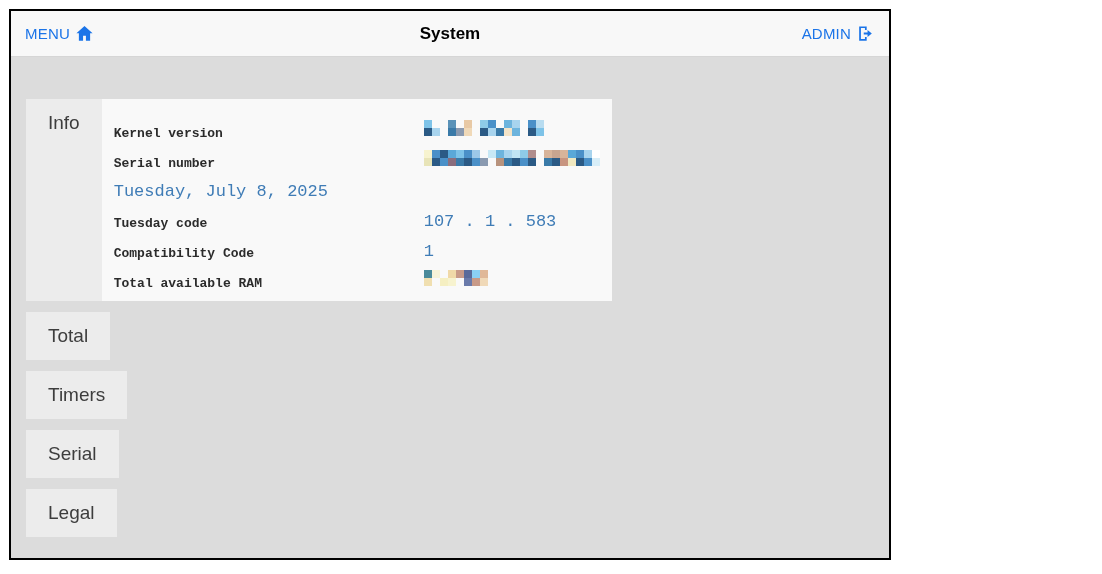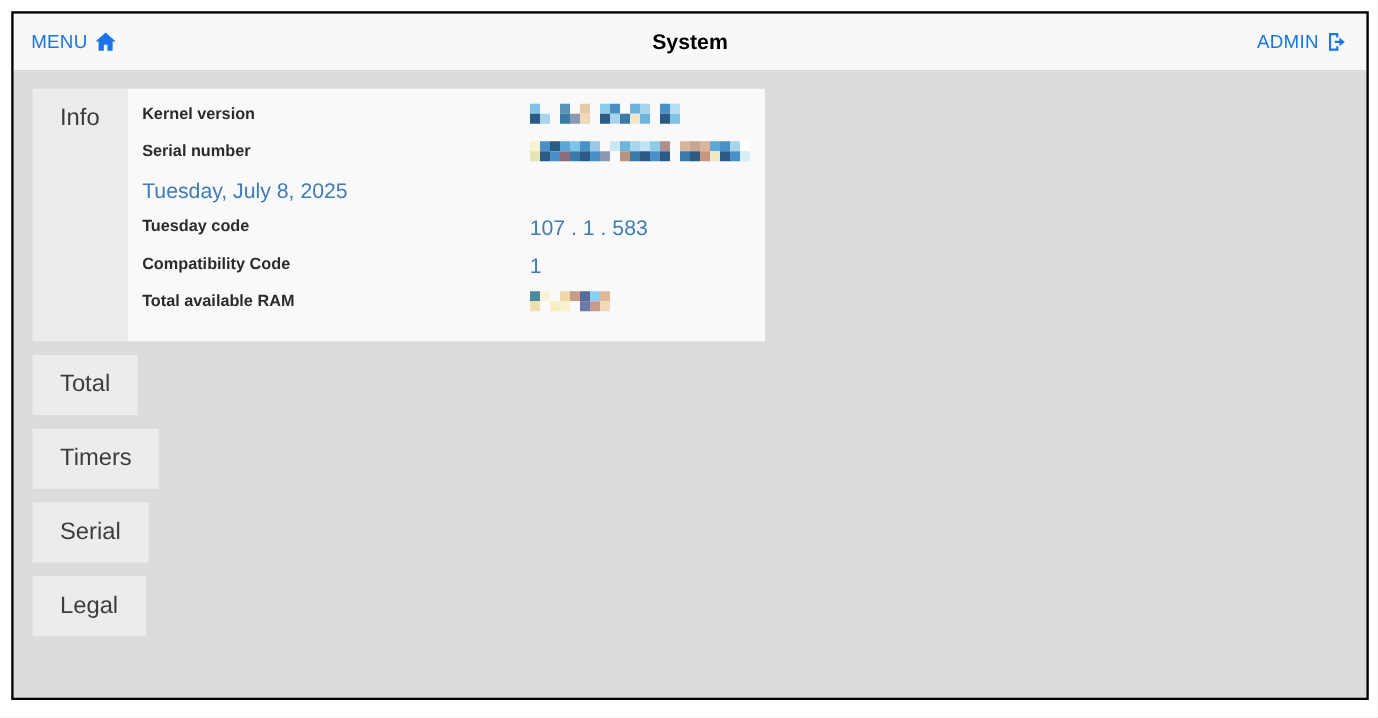--- a/index.html
+++ b/index.html
@@ -1,24 +1,24 @@
 <!DOCTYPE html>
 <html><head>
 <meta charset="utf-8">
 <style>
   * { margin: 0; padding: 0; box-sizing: border-box; }
   html, body { width: 1102px; height: 574px; background: #ffffff; overflow: hidden; }
   body { font-family: "Liberation Sans", sans-serif; }
 
   .frame {
     position: absolute; left: 9px; top: 9px;
-    width: 1086px; height: 551px;
+    width: 882px; height: 551px;
     border: 2px solid #000;
     background: #dcdcdc;
-    display: flex; flex-direction: column;
+    display: flex; flex-direction: column; gap: 28px;
   }
 
   .topbar {
     height: 46px; background: #f8f8f8;
     border-bottom: 1px solid #d6d6d6;
     display: flex; align-items: center;
     padding: 0 14px;
     position: relative; flex: 0 0 auto;
   }
   .nav-link {
@@ -45,21 +45,21 @@
   .card-header {
     background: #ececec; color: #3d3d3d;
     font-size: 19px; padding: 13px 22px;
     cursor: pointer; user-select: none;
   }
   .card-body {
     background: #f9f9f9;
     padding: 12px 12px 10px 12px;
   }
 
-  .info-row { display: flex; align-items: flex-start; height: 30px; }
+  .info-row { display: flex; align-items: flex-end; height: 30px; font-family: Liberation Mono, monospace; }
   .info-label {
     width: 310px; flex: 0 0 310px;
     font-size: 13px; font-weight: bold; color: #2b2b2b;
   }
   .info-value { font-size: 17px; color: #3f7cb6; }
 
   .mosaic { display: inline-block; line-height: 0; }
   .mosaic .mrow { display: block; height: 8px; white-space: nowrap; }
   .mosaic .mcell { display: inline-block; width: 8px; height: 8px; }
 </style>

